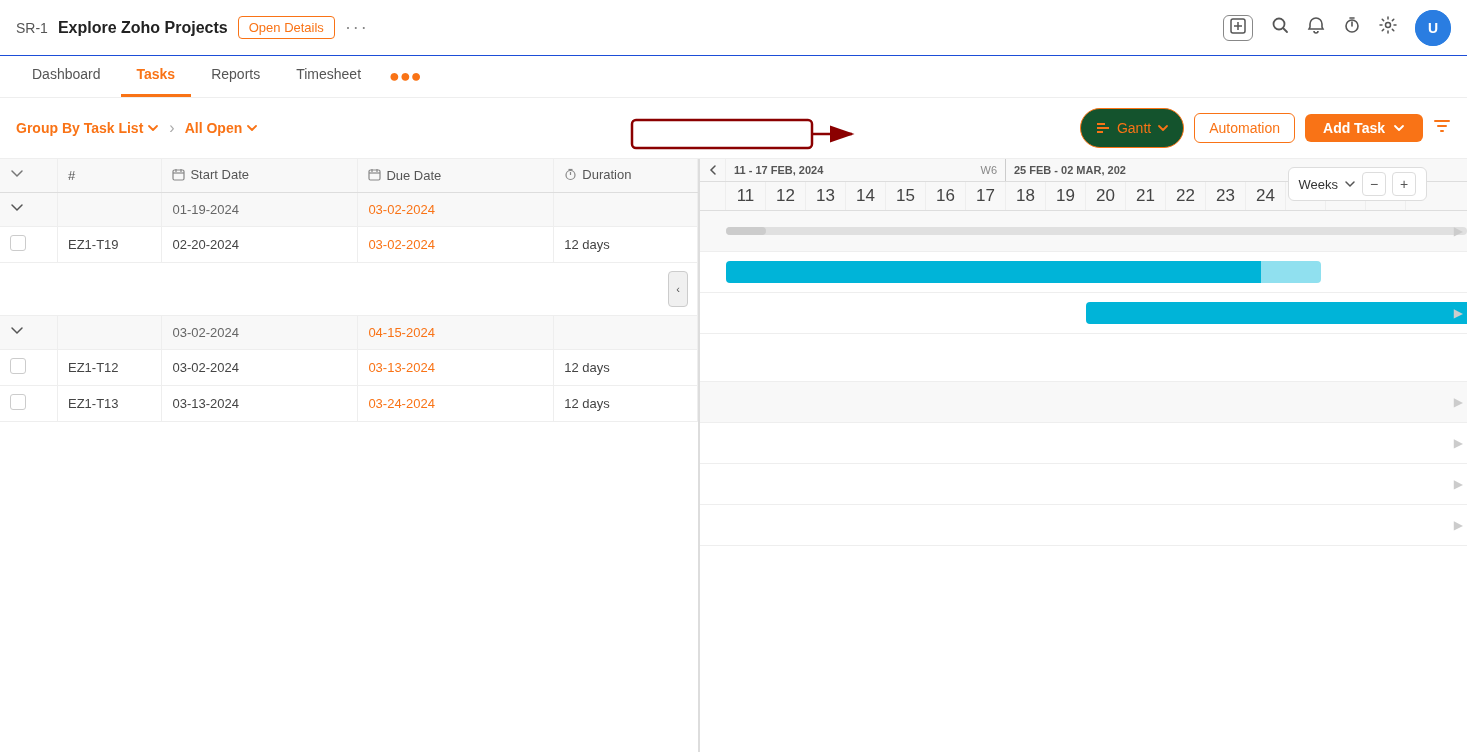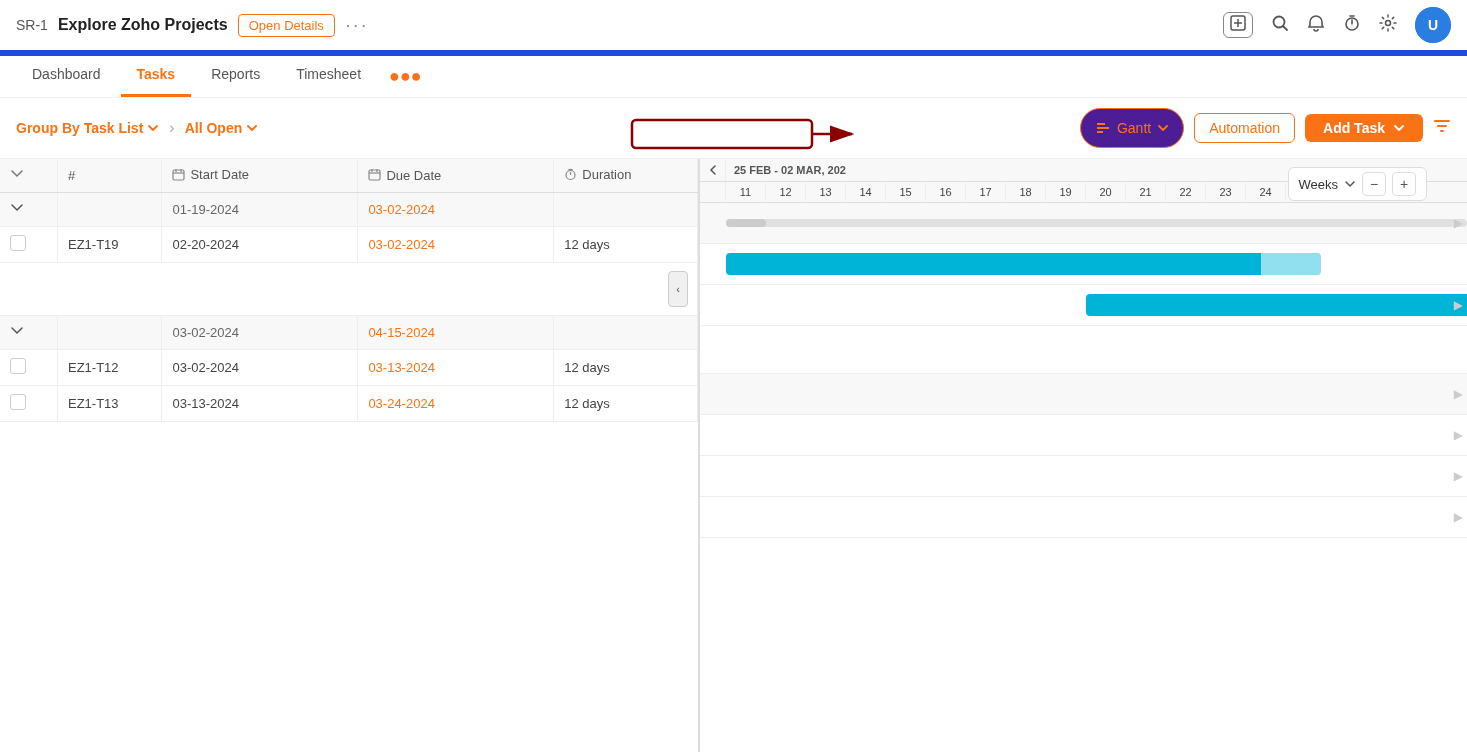--- a/index.html
+++ b/index.html
@@ -1,21 +1,21 @@
 <!DOCTYPE html>
 <html><head>
   <meta charset="utf-8">
   <style>
     * { box-sizing: border-box; margin: 0; padding: 0; }
     body { font-family: -apple-system, BlinkMacSystemFont, 'Segoe UI', Arial, sans-serif; background: #fff; font-size: 14px; color: #333; overflow: hidden; }
 
     
     .top-bar {
       display: flex; align-items: center; justify-content: space-between;
-      padding: 8px 16px; border-bottom: 6px solid #1d4ed8; height: 56px;
+      padding: 8px 16px; border-bottom: 1px solid #1d4ed8; height: 56px;
     }
     .top-bar-left { display: flex; align-items: center; gap: 10px; }
     .project-id { color: #555; font-weight: 400; font-size: 14px; }
     .project-title { font-weight: 700; font-size: 16px; color: #222; }
     .open-details-btn {
       border: 1.5px solid #f97316; color: #f97316; background: #fff;
       border-radius: 4px; padding: 3px 10px; font-size: 13px; cursor: pointer;
     }
     .more-dots { color: #888; font-size: 18px; letter-spacing: 2px; cursor: pointer; }
     .top-bar-right { display: flex; align-items: center; gap: 18px; }
@@ -48,21 +48,21 @@
       color: #f97316; font-weight: 600; font-size: 14px; background: none; border: none; cursor: pointer;
       display: flex; align-items: center; gap: 4px;
     }
     .separator { color: #aaa; font-size: 16px; margin: 0 4px; }
     .all-open-btn {
       color: #f97316; font-weight: 600; font-size: 14px; background: none; border: none; cursor: pointer;
       display: flex; align-items: center; gap: 4px;
     }
     .toolbar-right { display: flex; align-items: center; gap: 10px; }
     .gantt-btn {
-      border: 1.5px solid #f97316; color: #f97316; background: #4c1d95;
+      border: 1.5px solid #f97316; color: #f97316; background: #14532d;
       border-radius: 20px; padding: 11px 14px; font-size: 14px; cursor: pointer;
       display: flex; align-items: center; gap: 6px; font-weight: 500;
     }
     .automation-btn {
       border: 1.5px solid #f97316; color: #f97316; background: #fff;
       border-radius: 6px; padding: 6px 14px; font-size: 14px; cursor: pointer;
     }
     .add-task-btn {
       background: #f97316; color: #fff; border: none;
       border-radius: 6px; padding: 6px 18px; font-size: 14px; cursor: pointer;
@@ -97,21 +97,21 @@
     .group-row .start-date { color: #666; }
     .group-row .due-date { color: #f97316; }
     .task-id { color: #444; font-weight: 500; }
     .start-date { color: #444; }
     .due-date { color: #f97316; }
     .duration { color: #444; }
 
     
     .gantt-panel { flex: 1; overflow-x: auto; overflow-y: auto; position: relative; }
     .gantt-header { display: flex; flex-direction: column; border-bottom: 1px solid #ddd; background: #f8f8f8; }
-    .gantt-day { width: 40px; min-width: 40px; border-right: 1px solid #eee; padding: 4px 0; text-align: center; font-size: 11px; color: #444; font-weight: 400; }
+    .gantt-day { width: 40px; min-width: 40px; border-right: 1px solid #eee; padding: 4px 0; text-align: center; font-size: 17px; color: #444; font-weight: 400; }
 
     
     .gantt-rows { position: relative; }
     .gantt-row { display: flex; height: 41px; border-bottom: 1px solid #eee; align-items: center; position: relative; }
 
     
     .weeks-selector {
       position: absolute; top: 8px; right: 40px;
       display: flex; align-items: center; gap: 6px;
       background: #fff; border: 1px solid #ddd; border-radius: 6px;
@@ -358,20 +358,24 @@
   <div class="gantt-panel" style="position:relative;">
 
     <div class="gantt-header">
 
       <div style="display:flex; border-bottom:1px solid #ddd; background:#f8f8f8; position:relative;">
         <div style="width:26px; border-right:1px solid #eee; display:flex; align-items:center; justify-content:center; cursor:pointer;">
           <svg width="12" height="12" viewBox="0 0 12 12" fill="none">
               <path d="M8 2L4 6L8 10" stroke="#555" stroke-width="1.5" stroke-linecap="round"></path>
             </svg>
         </div>
+        <div style="min-width:280px; padding:5px 8px; border-right:1px solid #ccc; font-size:11px; font-weight:600; color:#555;">
+          11 - 17 FEB, 2024
+          <span style="float:right; color:#888; font-weight:400;">W6</span>
+        </div>
         <div style="min-width:280px; padding:5px 8px; font-size:11px; font-weight:600; color:#555;">
           25 FEB - 02 MAR, 202
           
         </div>
 
         <div class="weeks-selector">
           <span style="font-size:13px; color:#333;">Weeks</span>
           <svg width="12" height="12" viewBox="0 0 12 12" fill="none">
               <path d="M2 4l4 4 4-4" stroke="#555" stroke-width="1.5" stroke-linecap="round"></path>
             </svg>

